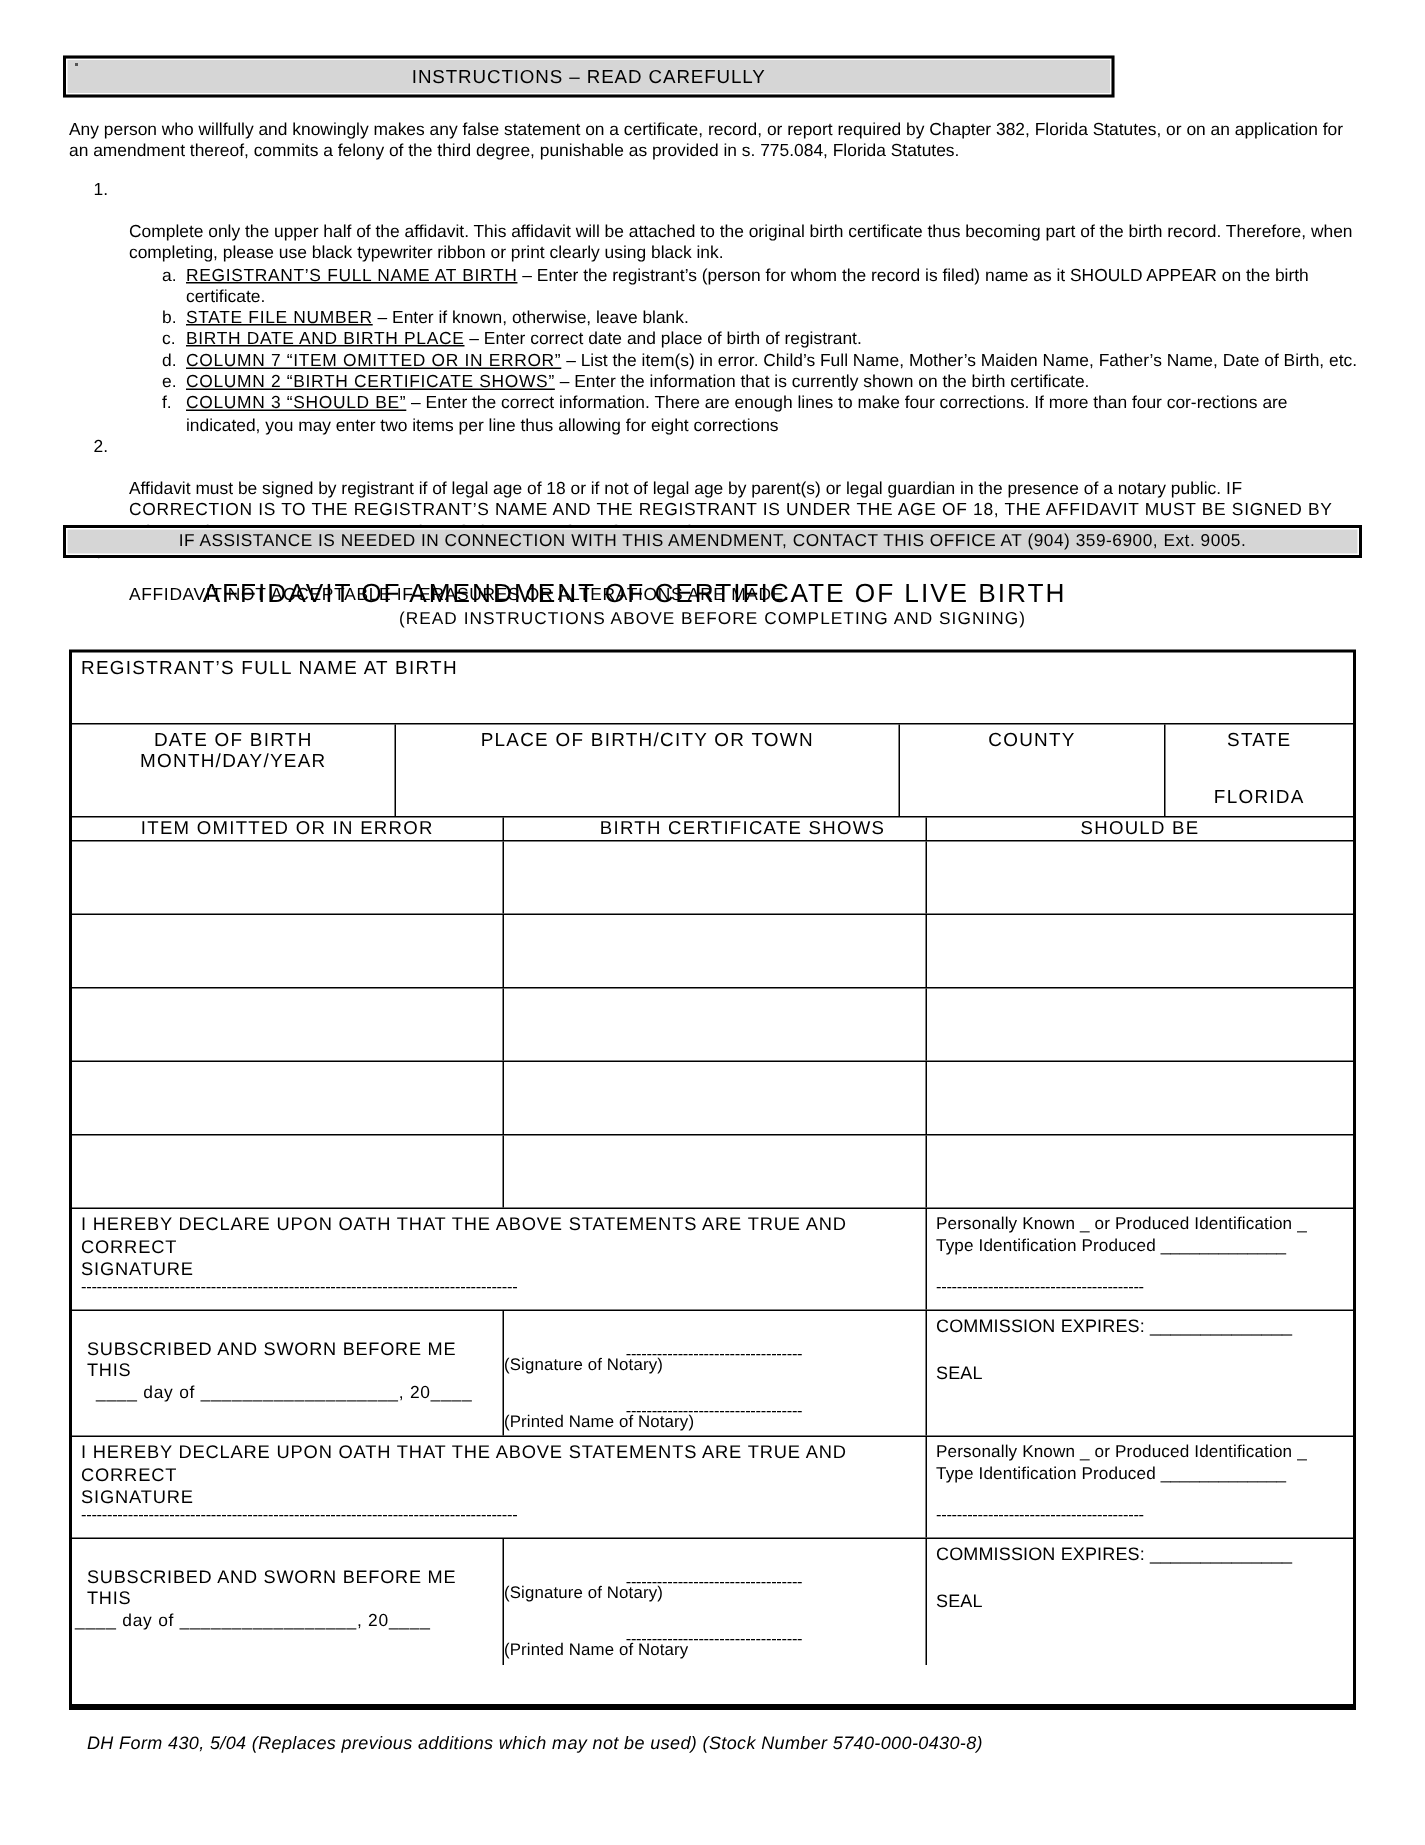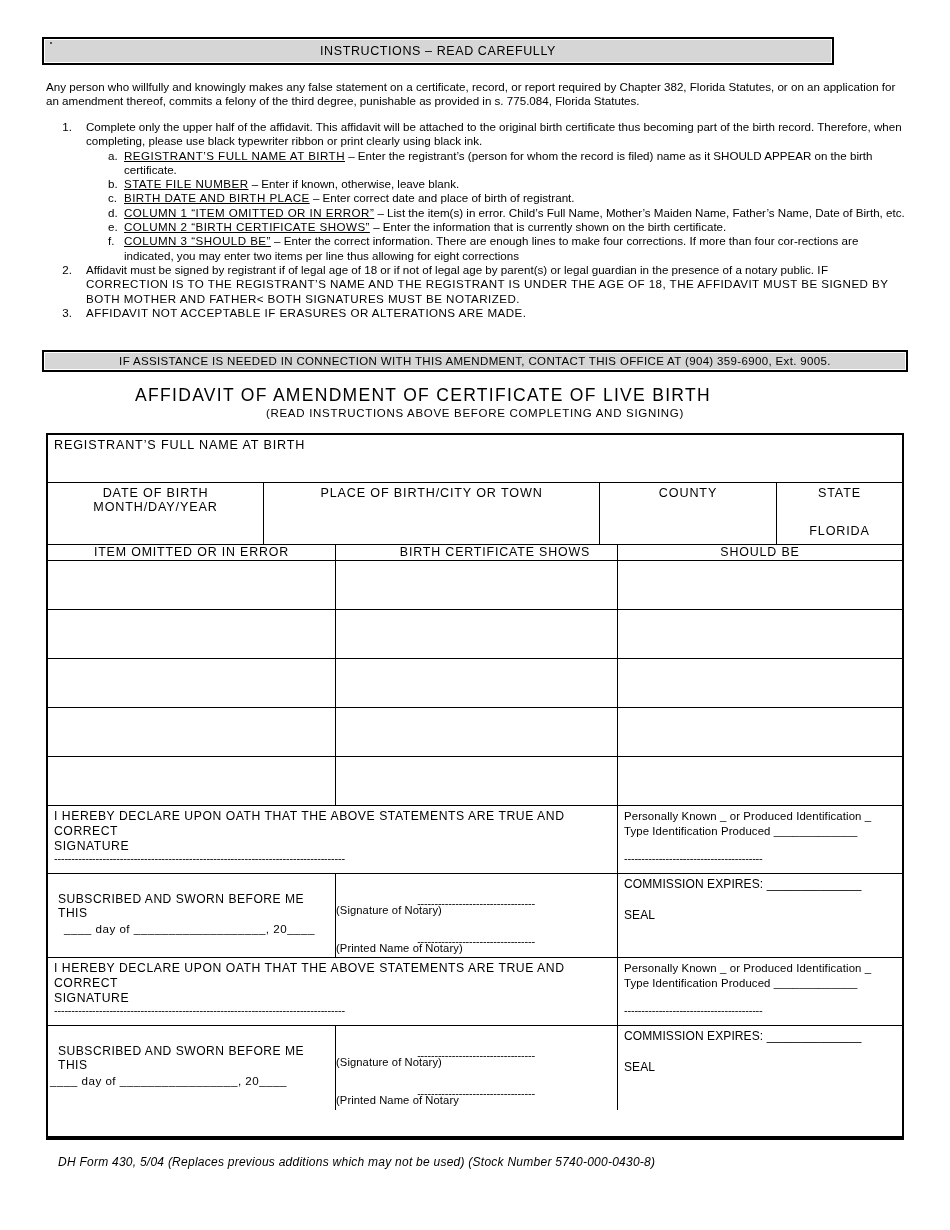--- a/index.html
+++ b/index.html
@@ -26,42 +26,42 @@
     display: flex;
     align-items: center;
     justify-content: center;
   }
   .banner-txt {
     font-size: 12.5px;
     letter-spacing: 0.6px;
     font-weight: 400;
     white-space: nowrap;
   }
-  #instructions-banner { left: 42px; top: 37px; width: 792px; height: 28px; }
+  #instructions-banner { left: 42px; top: 37px; width: 701px; height: 28px; }
   #assistance-banner  { left: 42px; top: 350px; width: 866px; height: 22px; }
   #assistance-banner .banner-txt { font-size: 11.5px; letter-spacing: 0.35px; }
   .banner-dot {
     position: absolute; left: 6px; top: 3px;
     width: 2px; height: 2px; background: #555;
   }
 
   
   #intro-paragraph {
     position: absolute; left: 46px; top: 80px; width: 858px;
     font-size: 11.6px; line-height: 14.4px; text-align: left;
   }
 
   
   #instruction-list {
     position: absolute; left: 46px; top: 120px; width: 860px;
     font-size: 11.6px; line-height: 14.3px;
   }
   .ins-row { display: flex; align-items: flex-start; }
   .ins-num { width: 40px; flex: none; text-align: right; padding-right: 14px; }
-  .ins-body { flex: 1; }
+  .ins-body { flex: 1; margin-top: 28px; }
   .ins-sub { display: flex; align-items: flex-start; margin-left: 22px; }
   .ins-sub-let { width: 16px; flex: none; }
   .ins-sub-body { flex: 1; }
   .u { text-decoration: underline; }
   .sp { letter-spacing: 0.45px; }
 
   
   #form-title {
     position: absolute; left: 0; top: 385px; width: 846px;
     text-align: center; font-size: 17.5px; letter-spacing: 1.3px;
@@ -154,21 +154,21 @@
         <div class="ins-sub">
           <div class="ins-sub-let">c.</div>
           <div class="ins-sub-body">
             <span class="u sp">BIRTH DATE AND BIRTH PLACE</span><span> – Enter correct date and place of birth of registrant.</span>
           </div>
         </div>
 
         <div class="ins-sub">
           <div class="ins-sub-let">d.</div>
           <div class="ins-sub-body">
-            <span class="u sp">COLUMN 1 “ITEM OMITTED OR IN ERROR”</span><span> – List the item(s) in error.  Child’s Full Name, Mother’s Maiden Name, Father’s Name, Date of Birth, etc.</span>
+            <span class="u sp">COLUMN 7 “ITEM OMITTED OR IN ERROR”</span><span> – List the item(s) in error.  Child’s Full Name, Mother’s Maiden Name, Father’s Name, Date of Birth, etc.</span>
           </div>
         </div>
 
         <div class="ins-sub">
           <div class="ins-sub-let">e.</div>
           <div class="ins-sub-body">
             <span class="u sp">COLUMN 2 “BIRTH CERTIFICATE SHOWS”</span><span> – Enter the information that is currently shown on the birth certificate.</span>
           </div>
         </div>
 

